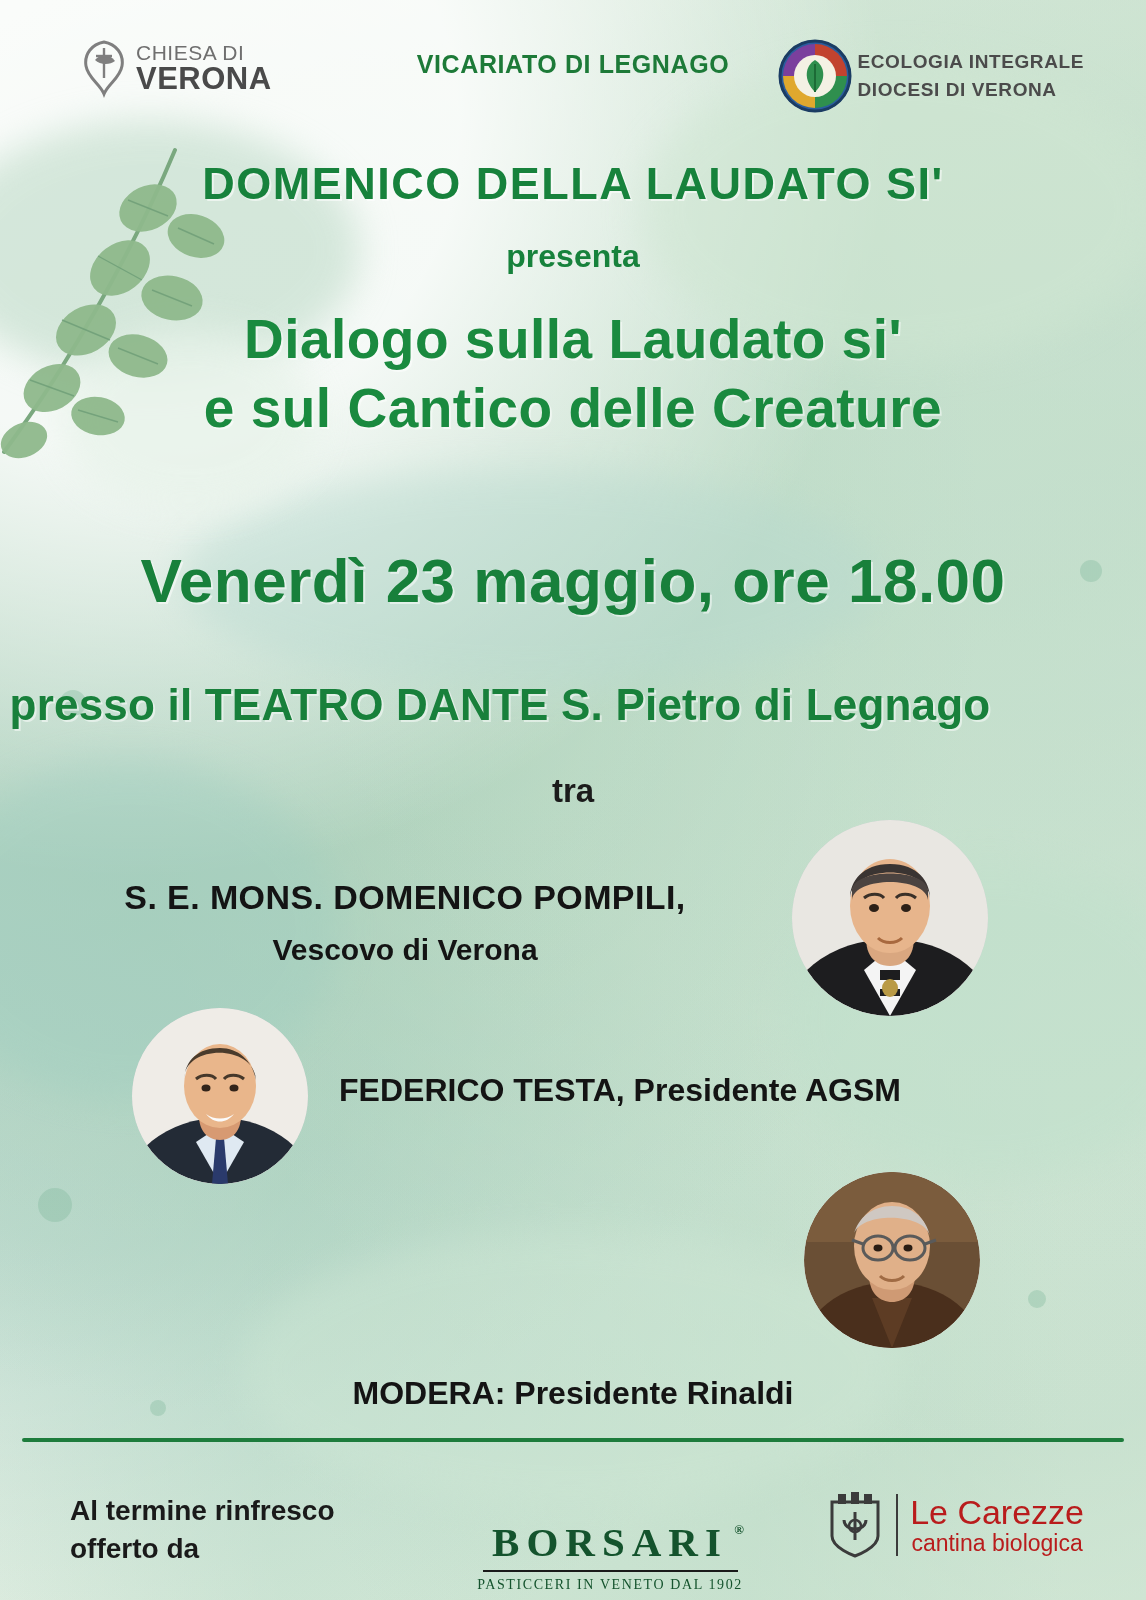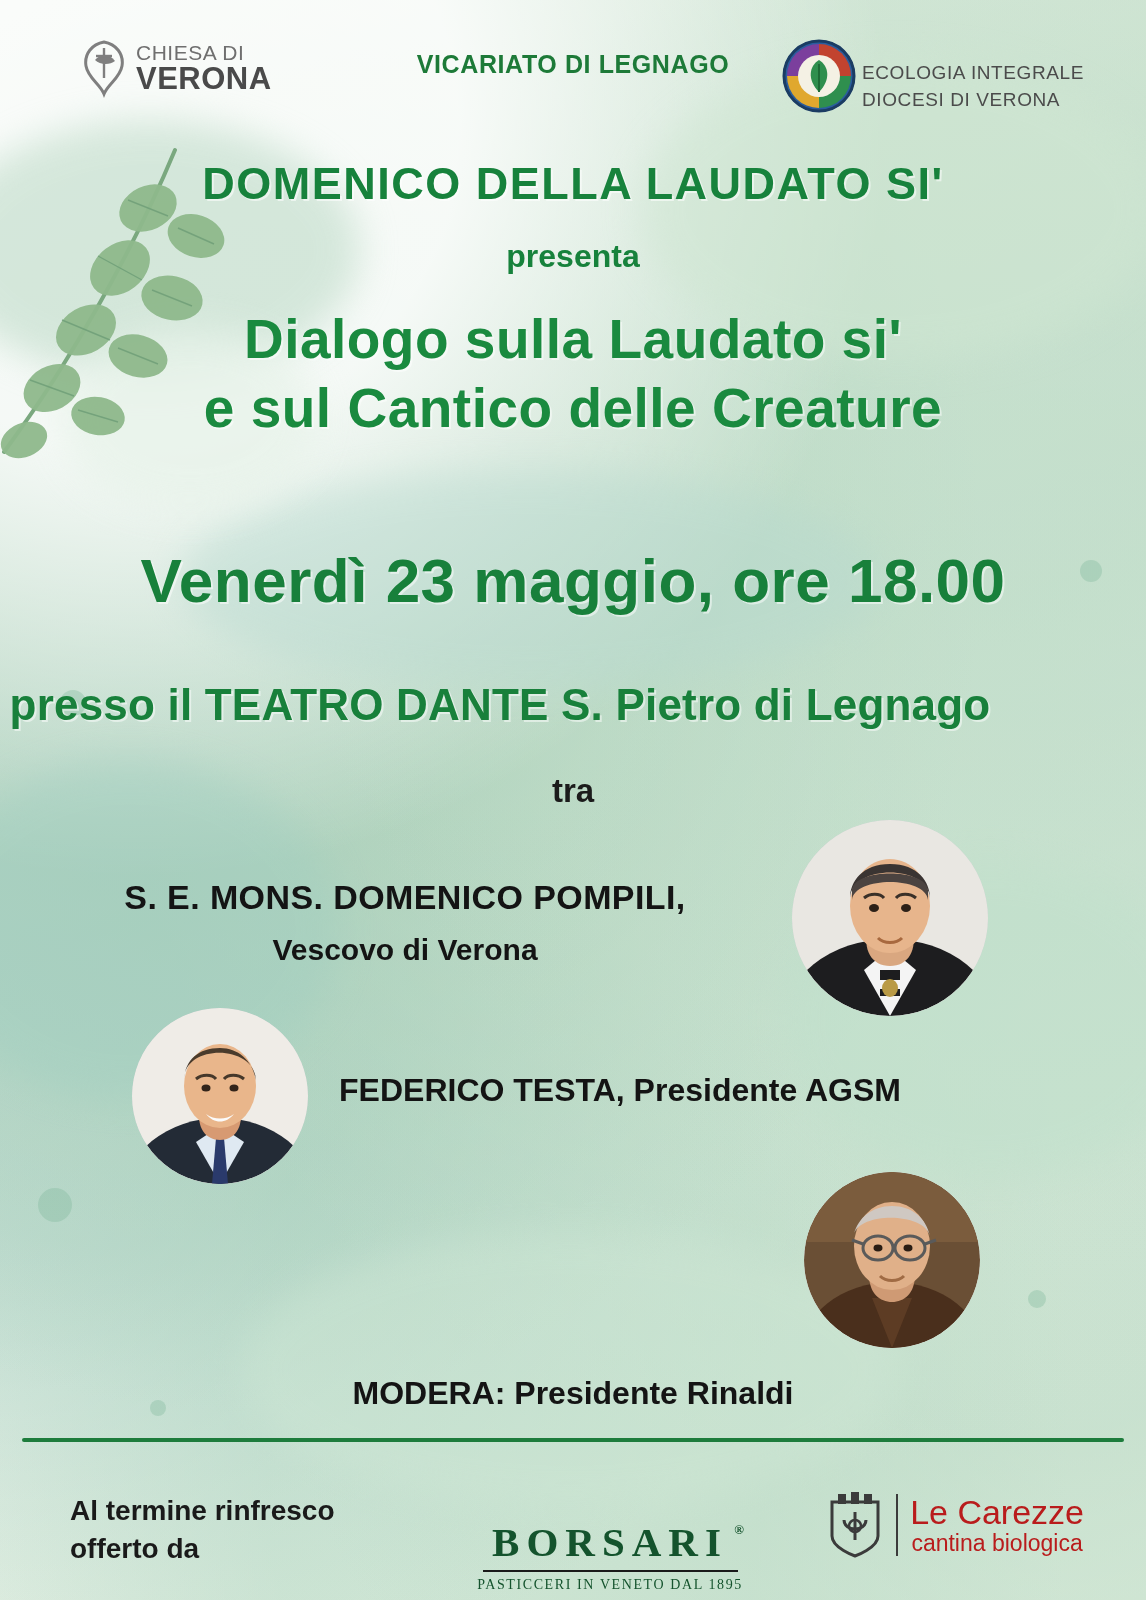--- a/index.html
+++ b/index.html
@@ -110,22 +110,23 @@
     font-size: 25px;
     font-weight: bold;
     color: #1d7a38;
     letter-spacing: 0.6px;
   }
   .eco-block {
     position: absolute;
     right: 62px;
     top: 10px;
     display: flex;
-    align-items: flex-end;
+    align-items: center;
     gap: 5px;
+    font-weight: bold;
   }
   .eco-emblem {
     width: 76px;
     height: 76px;
     flex: 0 0 auto;
   }
   .eco-text {
     line-height: 1.45;
     font-size: 19px;
     color: #4b4b4b;
@@ -536,21 +537,21 @@
       <div>Al termine rinfresco</div>
       <div>offerto da</div>
     </div>
 
     <div class="borsari">
       <div class="bname">
         <span>BORSARI</span>
         <span class="breg">®</span>
       </div>
       <div class="bline"></div>
-      <div class="bsub">PASTICCERI IN VENETO DAL 1895</div>
+      <div class="bsub">PASTICCERI IN VENETO DAL 1902</div>
     </div>
 
     <div class="carezze">
       <svg class="crest" viewBox="0 0 58 66">
         <path d="M6 10 L52 10 L52 44 C52 56, 29 64, 29 64 C29 64, 6 56, 6 44 Z" fill="none" stroke="#3b3b3b" stroke-width="3"></path>
         <rect x="12" y="2" width="8" height="10" fill="#3b3b3b"></rect>
         <rect x="25" y="0" width="8" height="12" fill="#3b3b3b"></rect>
         <rect x="38" y="2" width="8" height="10" fill="#3b3b3b"></rect>
         <path d="M29 20 L29 48" stroke="#3b3b3b" stroke-width="3"></path>
         <path d="M18 28 C18 40, 40 40, 40 28" stroke="#3b3b3b" stroke-width="3" fill="none"></path>

